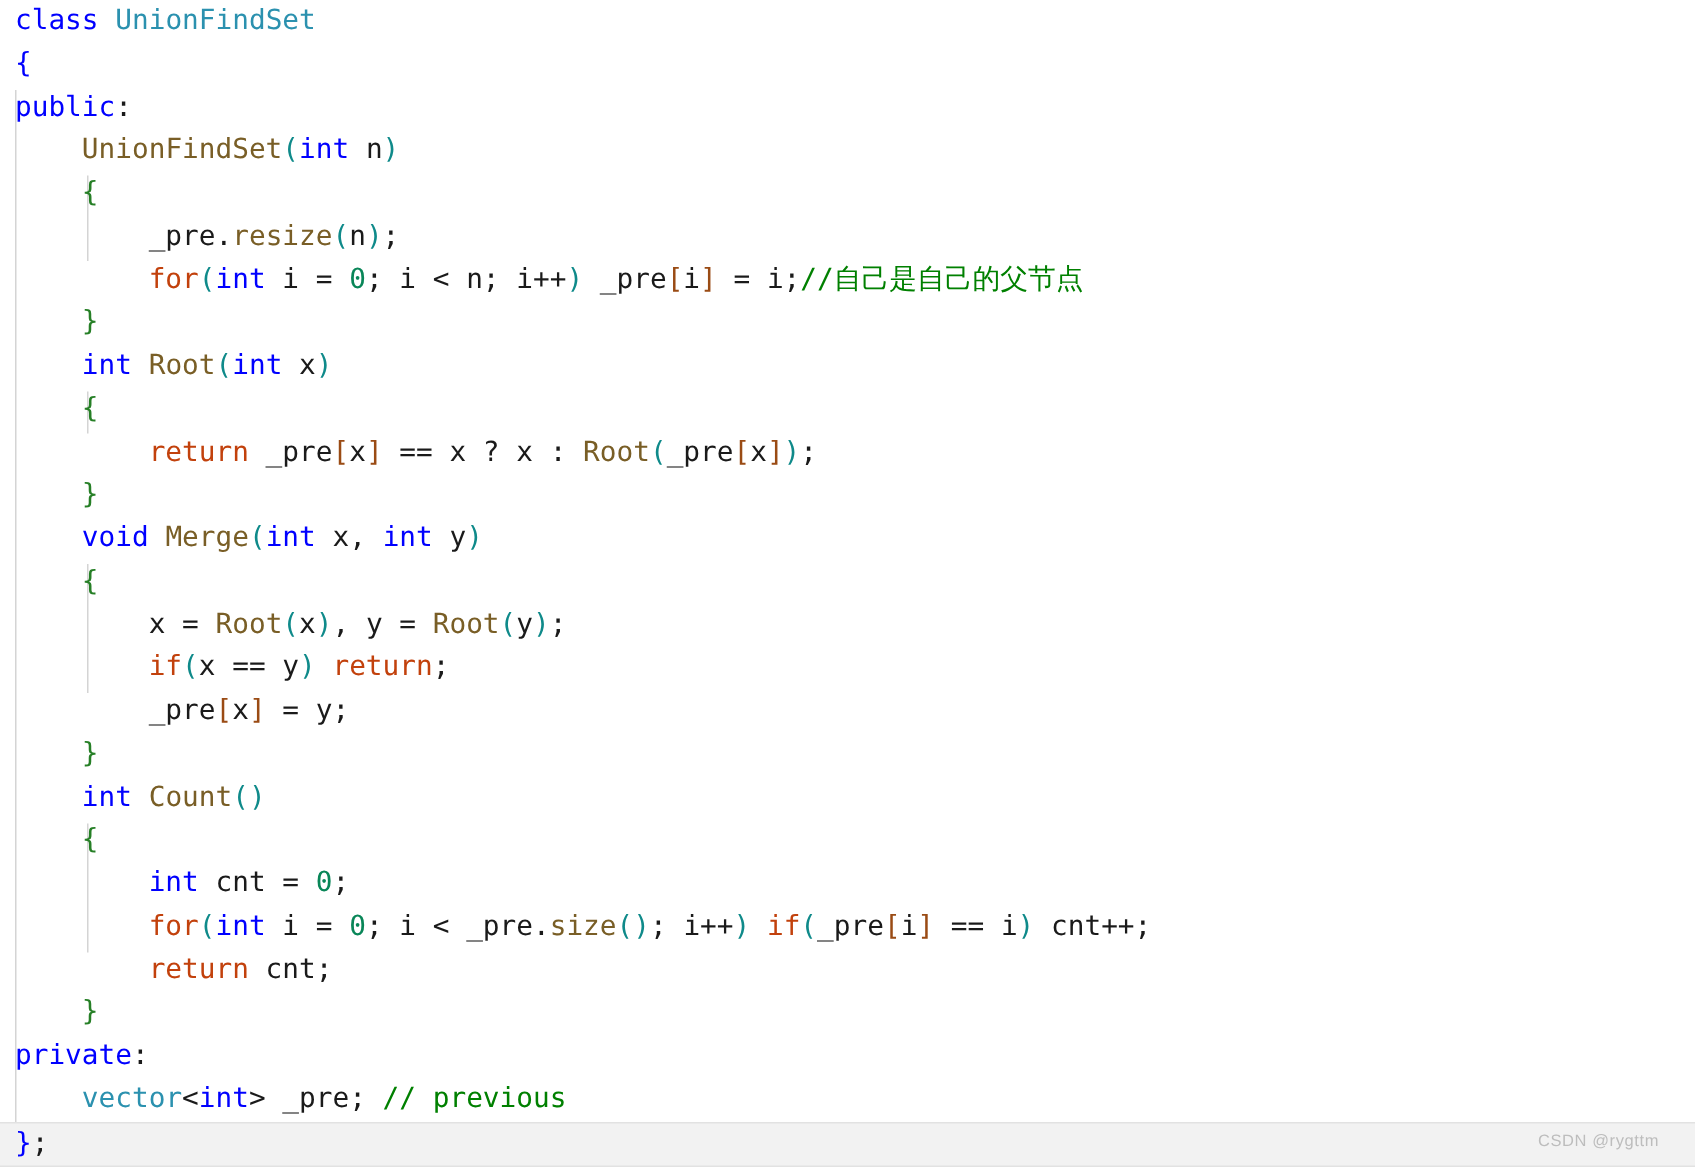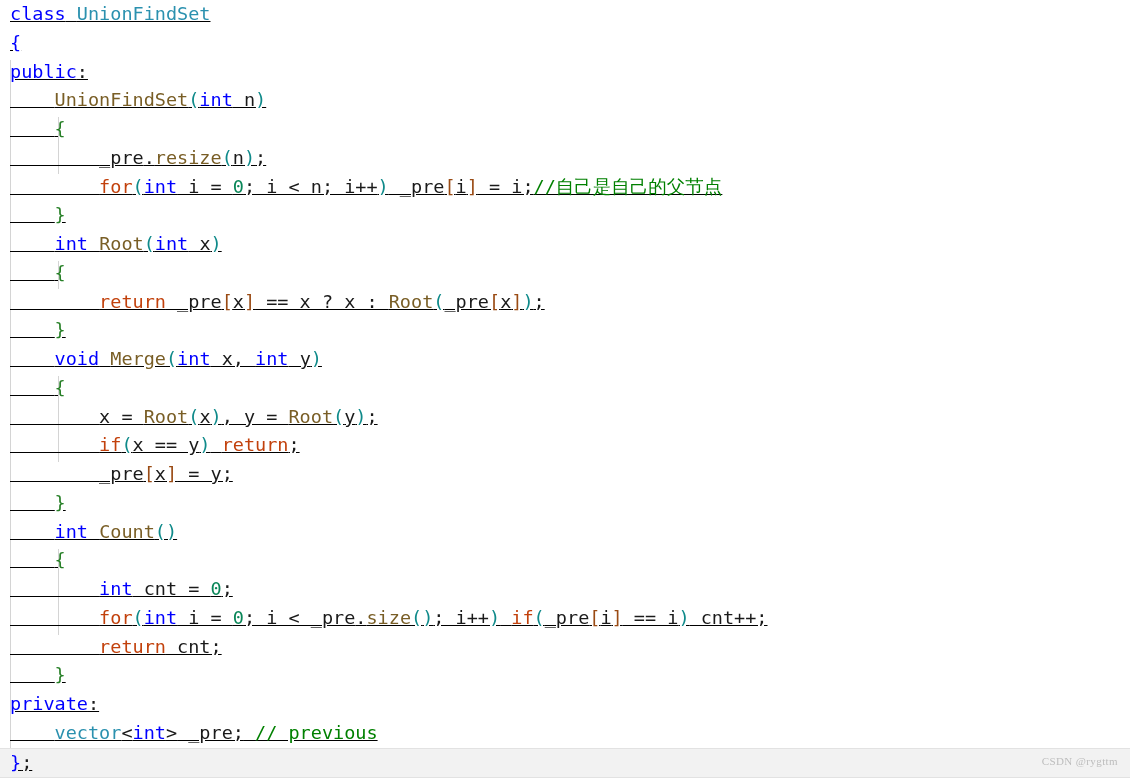--- a/index.html
+++ b/index.html
@@ -42,21 +42,20 @@
     letter-spacing: 0px;
     -webkit-font-smoothing: antialiased;
   }
 
   .line {
     height: 28.75px;
     line-height: 28.75px;
     position: relative;
     padding-left: 10px;
     box-sizing: border-box;
-    text-decoration: underline;
   }
 
   .line.current {
     background: #f2f2f2;
     border-top: 1px solid #e2e2e2;
     border-bottom: 1px solid #e2e2e2;
     height: 30.75px;
   }
 
   
@@ -69,23 +68,23 @@
   .t-cmt      { color: #008000; text-align: center; }   
   .t-brace0   { color: #0000ff; }   
   .t-brace1   { color: #267f26; }   
   .t-paren    { color: #0f8a8a; }   
   .t-brk      { color: #9a4b14; }   
   .t-angle    { color: #1a1a1a; }   
 
   
   #watermark {
     position: absolute;
-    right: 12px;
+    right: 24px;
     bottom: 12px;
-    font-family: Liberation Serif, serif;
+    font-family: Liberation Sans, sans-serif;
     font-size: 11px;
     color: #bdbdbd;
     letter-spacing: 0.4px;
     user-select: none;
   }
 </style>
 </head>
 <body>
 
 <div id="editor">

